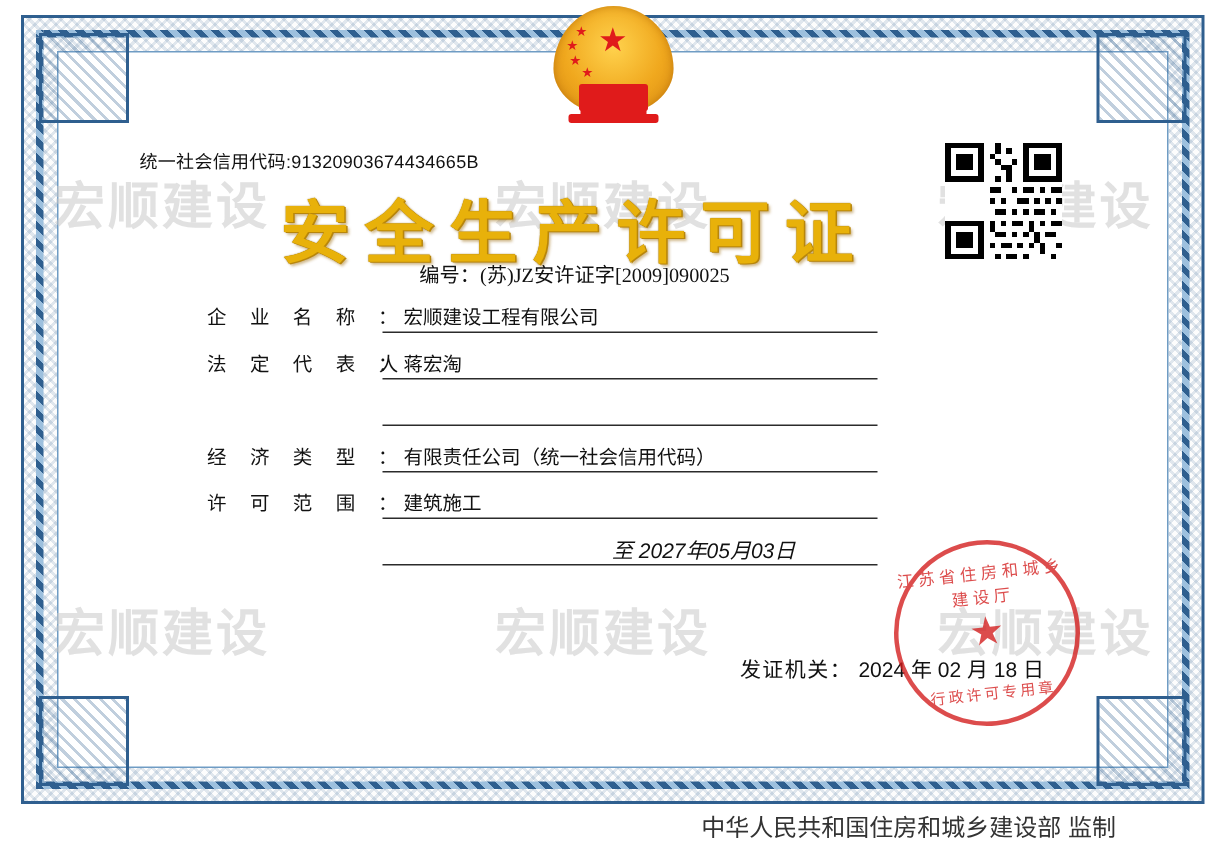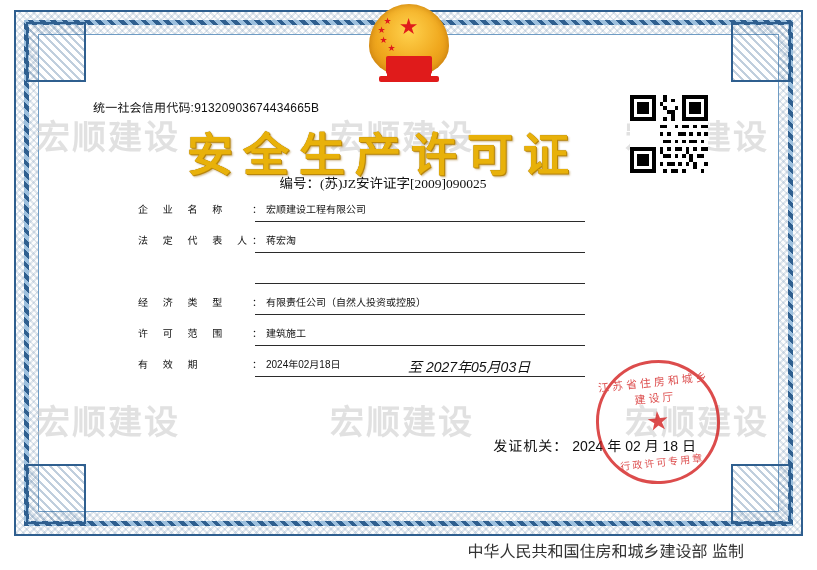--- a/index.html
+++ b/index.html
@@ -112,21 +112,21 @@
   }
   
   #qr{
     position:absolute;right:58px;top:95px;width:78px;height:78px;
     background:#fff;
   }
   #qr svg{display:block;}
 
   
   .field{
-    position:absolute;left:138px;font-size:10px;color:#111;
+    position:absolute;left:138px;font-size:13px;color:#111;
     white-space:nowrap;
   }
   .field .lab{
     display:inline-block;width:118px;
     letter-spacing:6px;
   }
   .field .colon{margin:0 2px 0 -4px;}
   .field .val{
     display:inline-block;
     border-bottom:0;
@@ -287,32 +287,29 @@
     <div class="rule" style="top:221px;"></div>
 
     <div class="field" style="top:232px;">
       <span class="lab">法 定 代 表 人</span><span class="colon">：</span><span class="val">蒋宏淘</span>
     </div>
     <div class="rule" style="top:252px;"></div>
 
     <div class="rule" style="top:283px;"></div>
 
     <div class="field" style="top:294px;">
-      <span class="lab">经 济 类 型</span><span class="colon">：</span><span class="val">有限责任公司（自然人投资或控股）</span>
+      <span class="lab">经 济 类 型</span><span class="colon">：</span><span class="val">有限责任公司（统一社会信用代码）</span>
     </div>
     <div class="rule" style="top:314px;"></div>
 
     <div class="field" style="top:325px;">
       <span class="lab">许 可 范 围</span><span class="colon">：</span><span class="val">建筑施工</span>
     </div>
     <div class="rule" style="top:345px;"></div>
 
-    <div class="field" style="top:356px;">
-      <span class="lab">有 效 期</span><span class="colon">：</span><span class="val">2024年02月18日</span>
-    </div>
     <div id="valid-to" style="top:356px;font-style:italic;">
       <span>至</span>
       <span>2027年05月03日</span>
     </div>
     <div class="rule" style="top:376px;width:330px;"></div>
 
     <div class="issuer" style="top:435px;">
       <span class="lab">发证机关：</span><span class="val">2024 年 02 月 18 日</span>
     </div>
 

